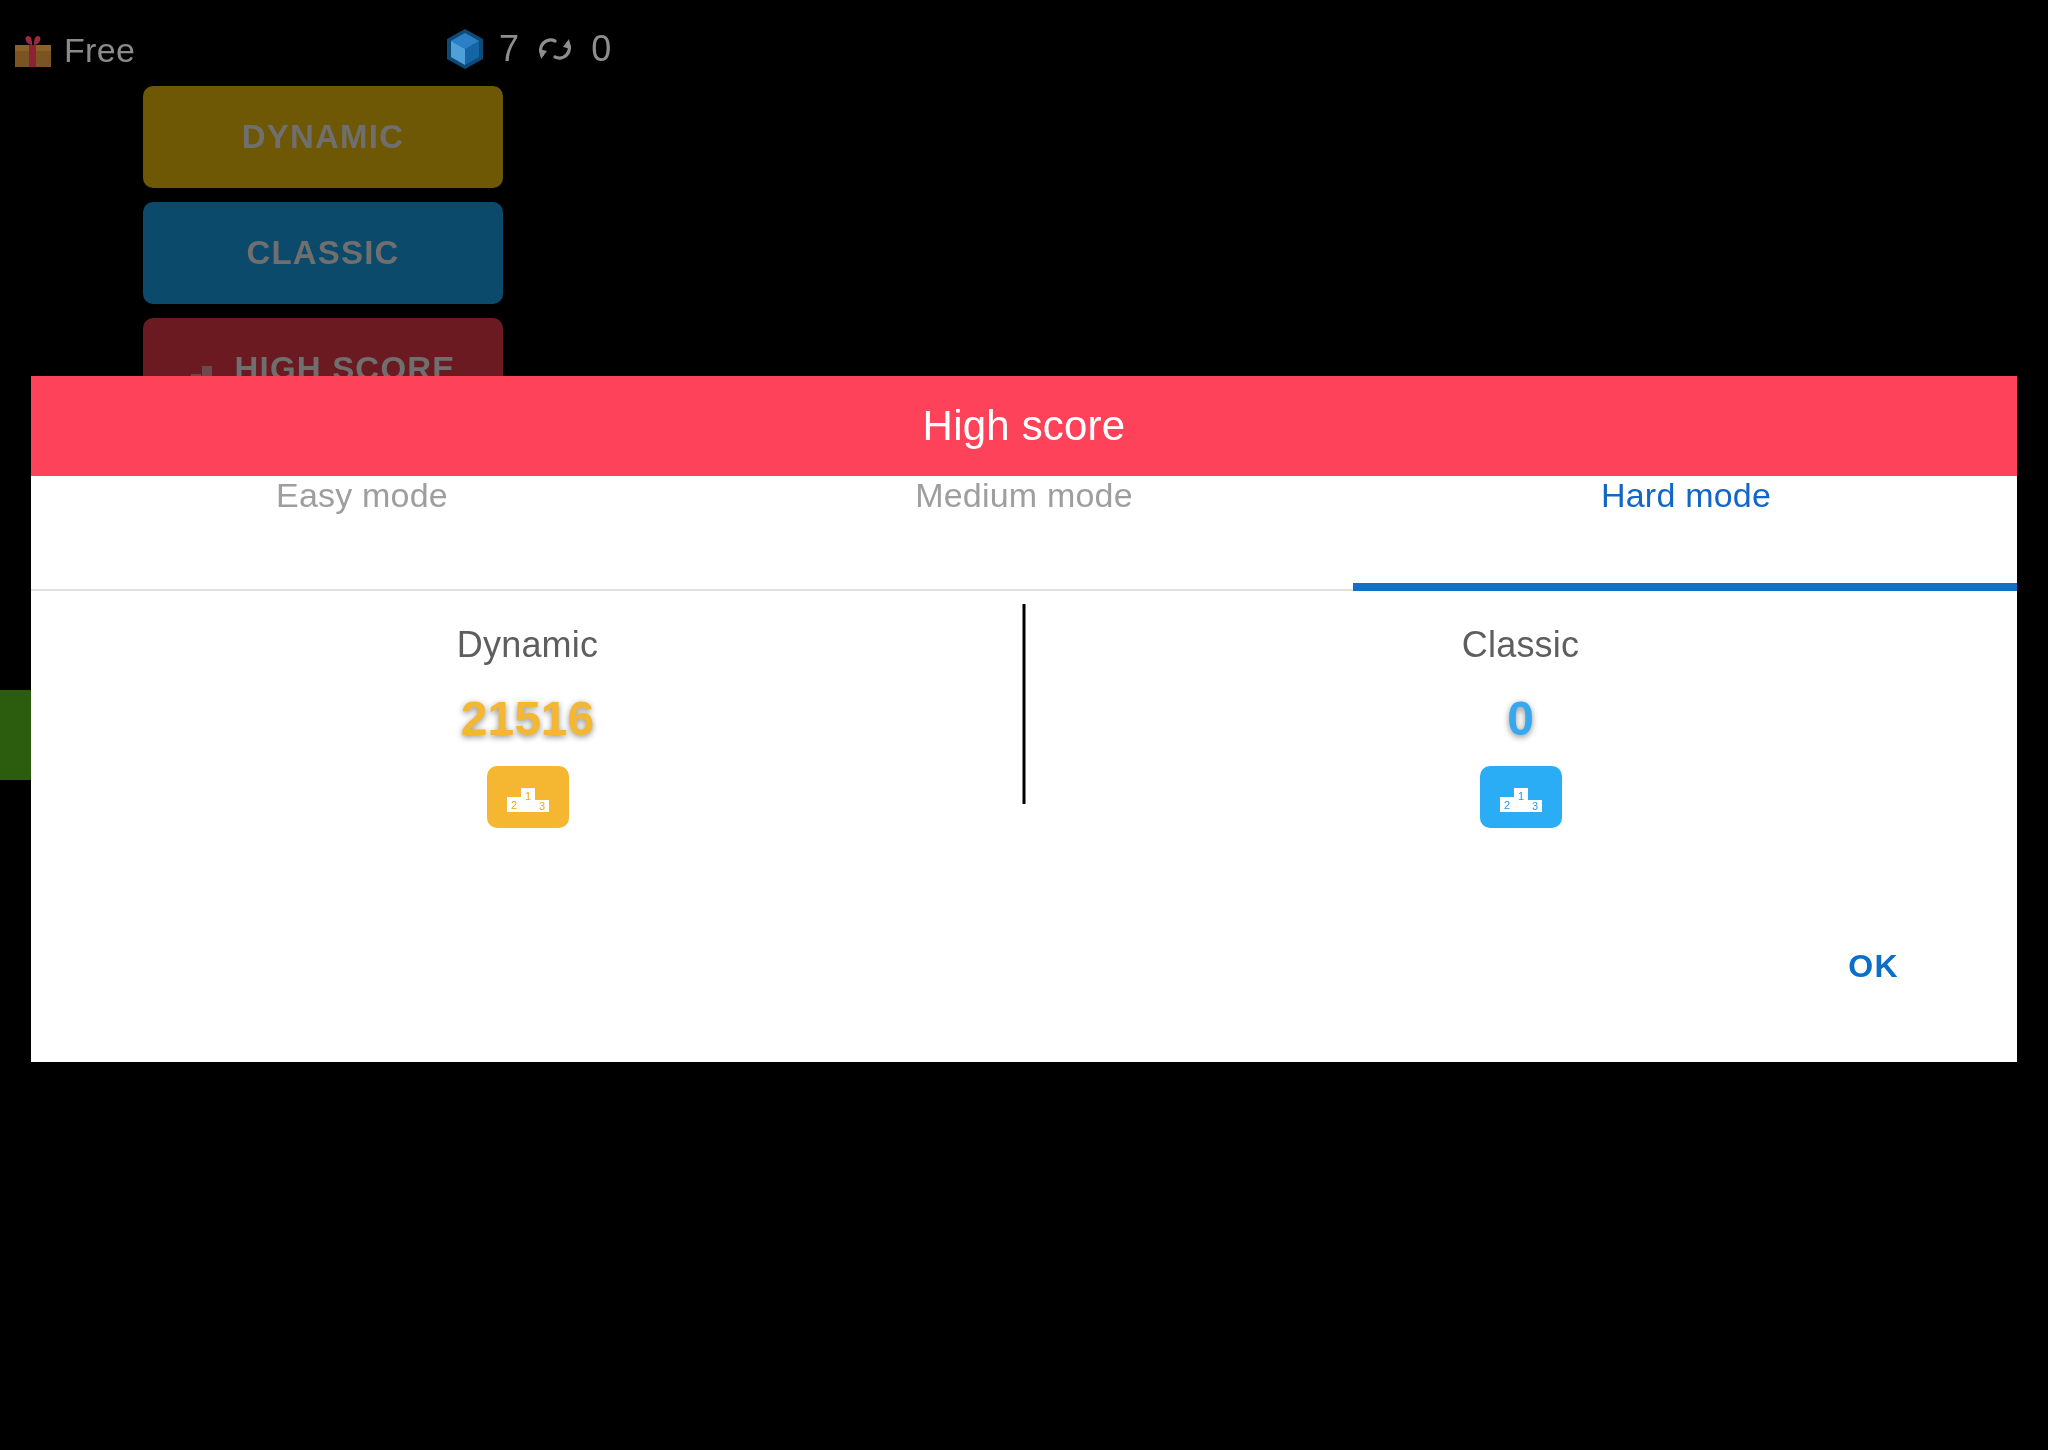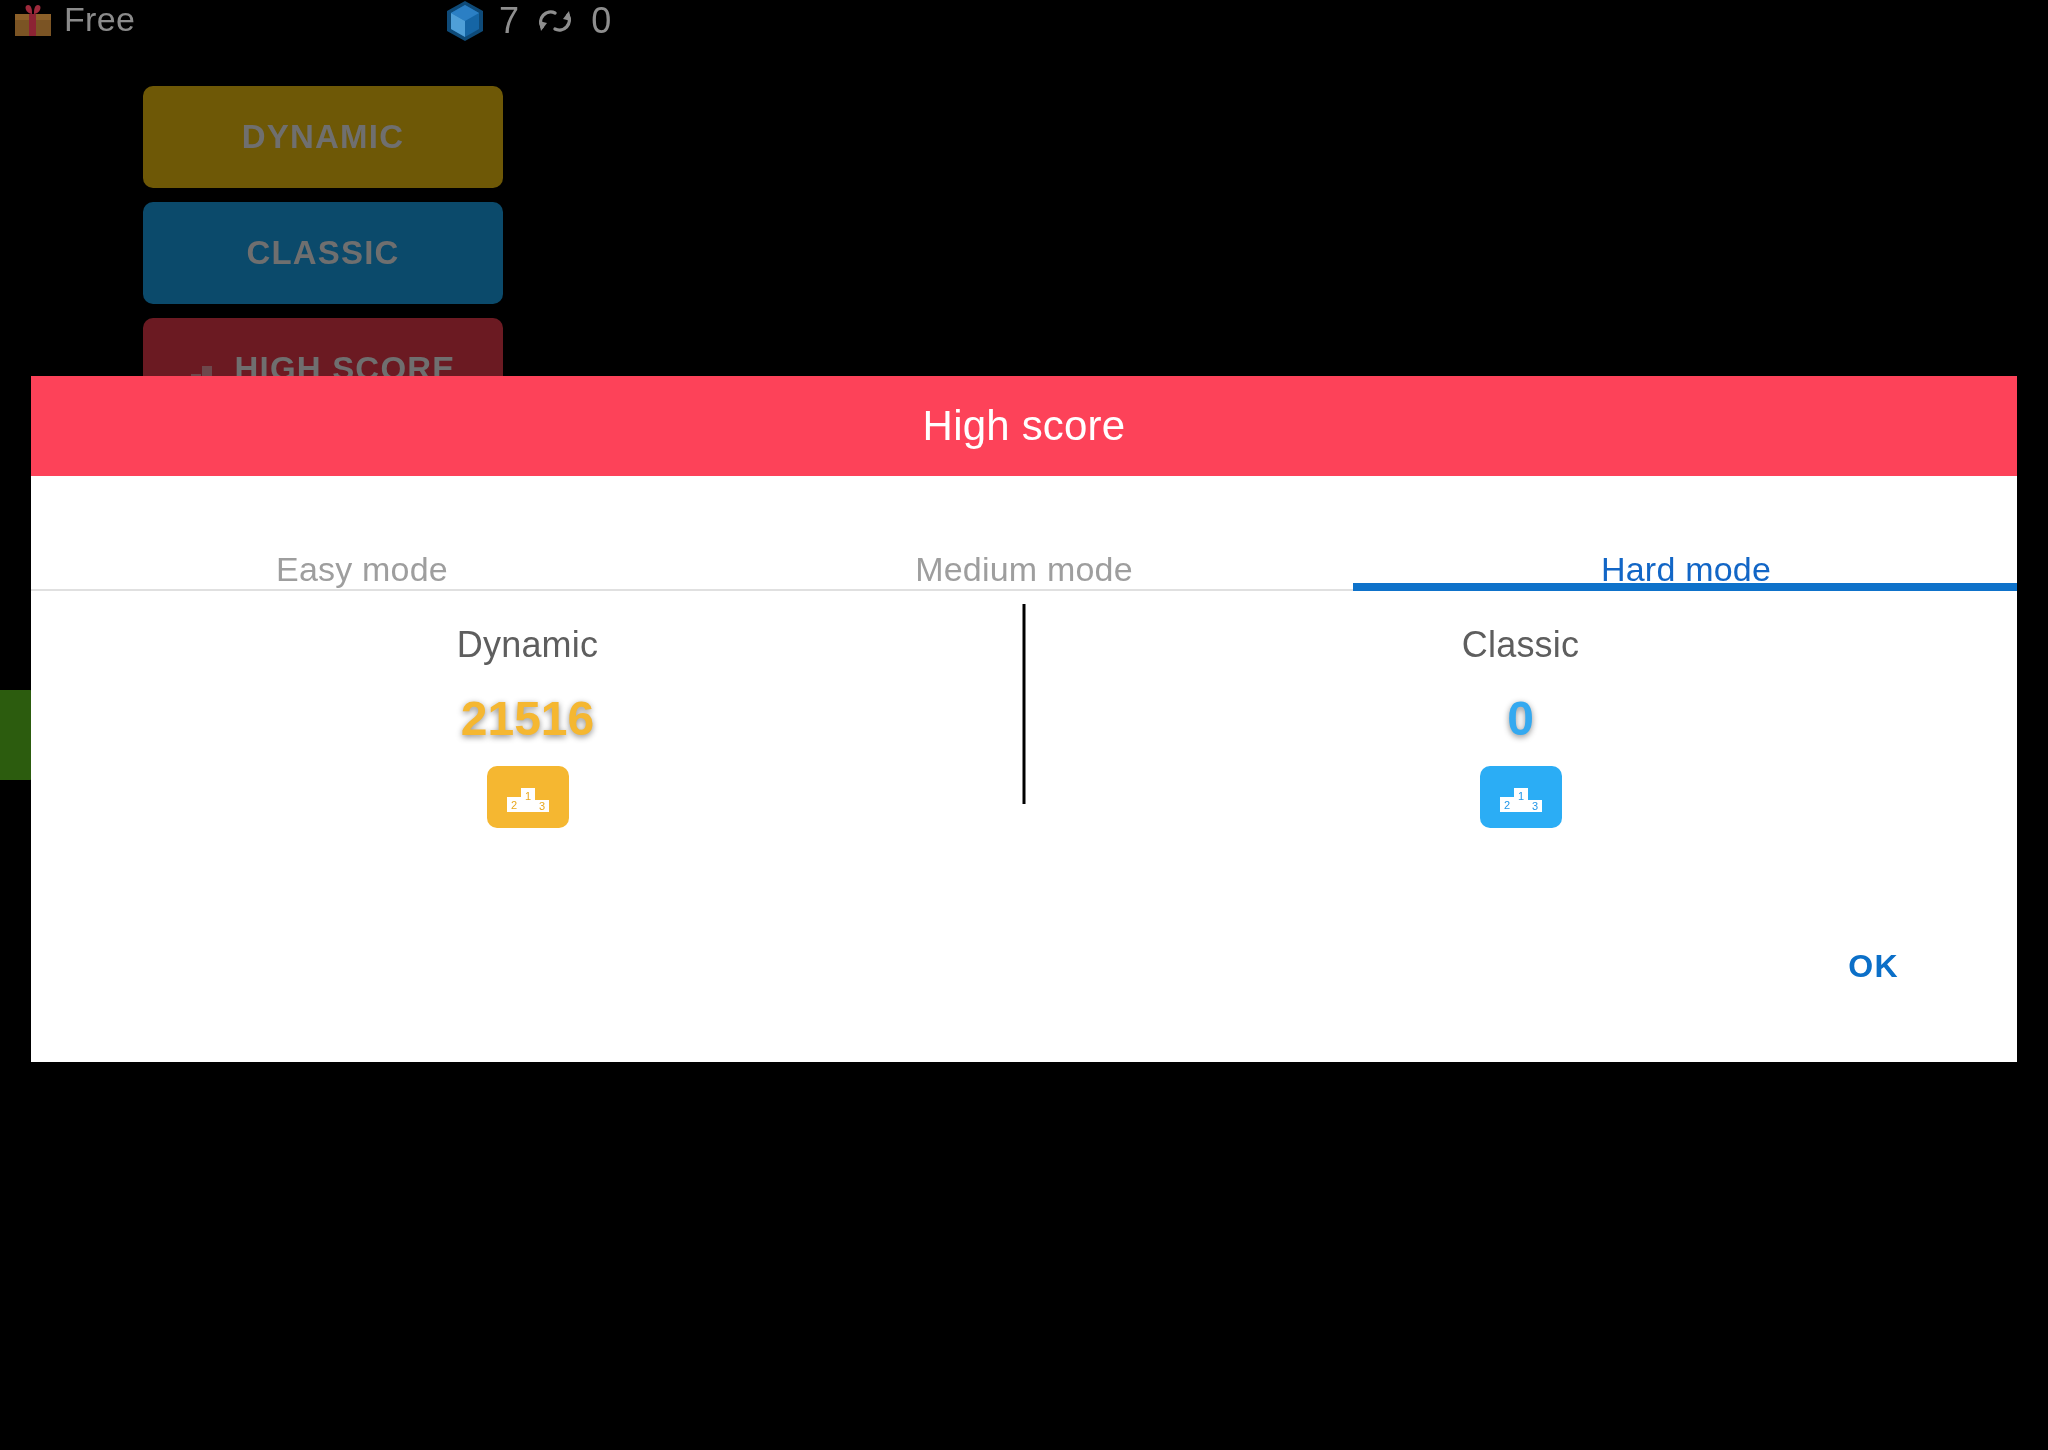--- a/index.html
+++ b/index.html
@@ -18,21 +18,21 @@
     background: #000000;
   }
 
   
   .topbar {
     position: absolute;
     top: 0; left: 0;
     width: 2048px;
     height: 70px;
     display: flex;
-    align-items: flex-start;
+    align-items: flex-end;
   }
   .topbar-left {
     display: flex;
     align-items: center;
     gap: 12px;
     margin-left: 14px;
   }
   .gift-icon { width: 38px; height: 34px; position: relative; display: block; }
   .topbar-label {
     font-size: 34px;
@@ -114,21 +114,21 @@
   .tabs {
     height: 115px;
     display: flex;
     position: relative;
     background: #ffffff;
     border-bottom: 2px solid #e0e0e0;
   }
   .tab {
     flex: 1;
     display: flex;
-    align-items: flex-end;
+    align-items: flex-start;
     justify-content: center;
     font-size: 34px;
     color: #9e9e9e;
     letter-spacing: .2px;
   }
   .tab.active { color: #1266c6; }
   .tab-indicator {
     position: absolute;
     bottom: -2px;
     left: 1322px;

